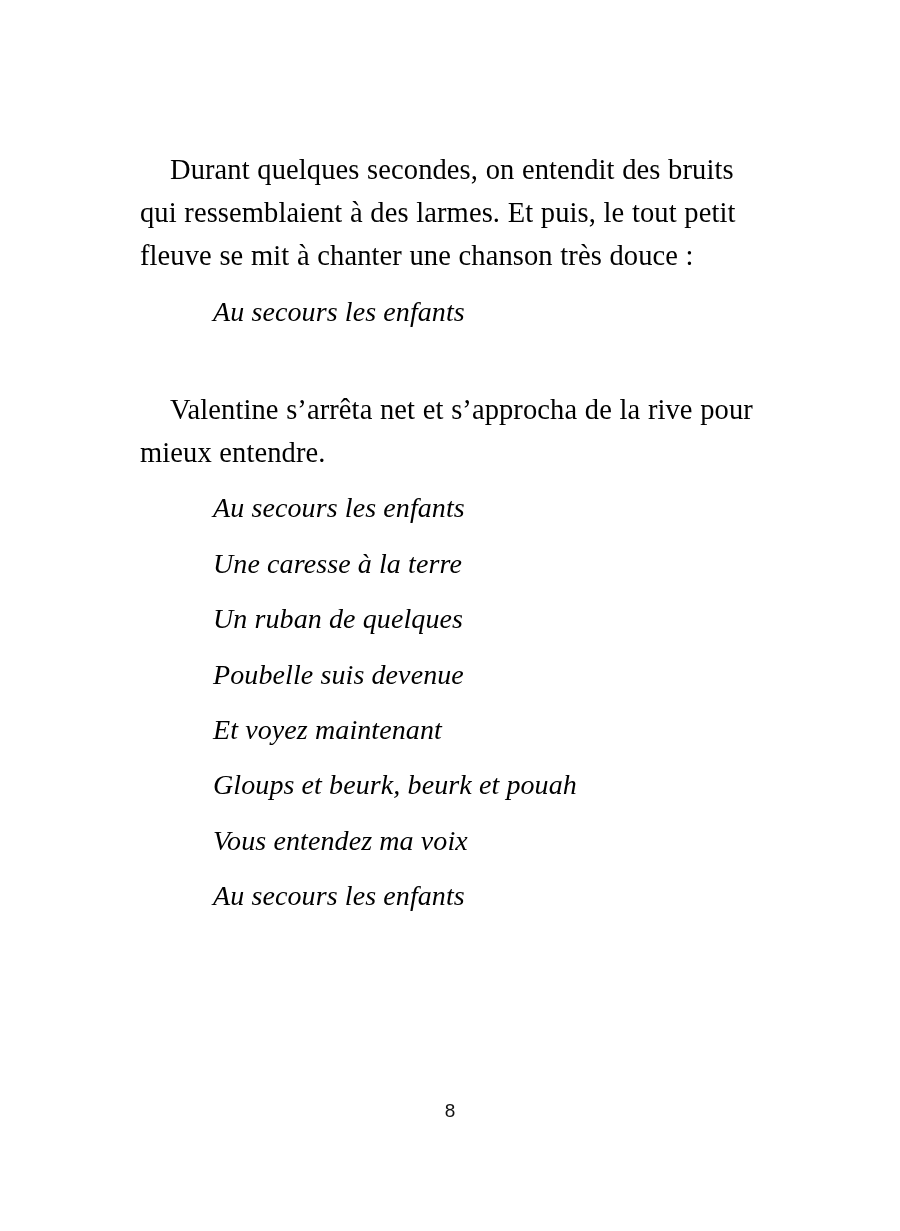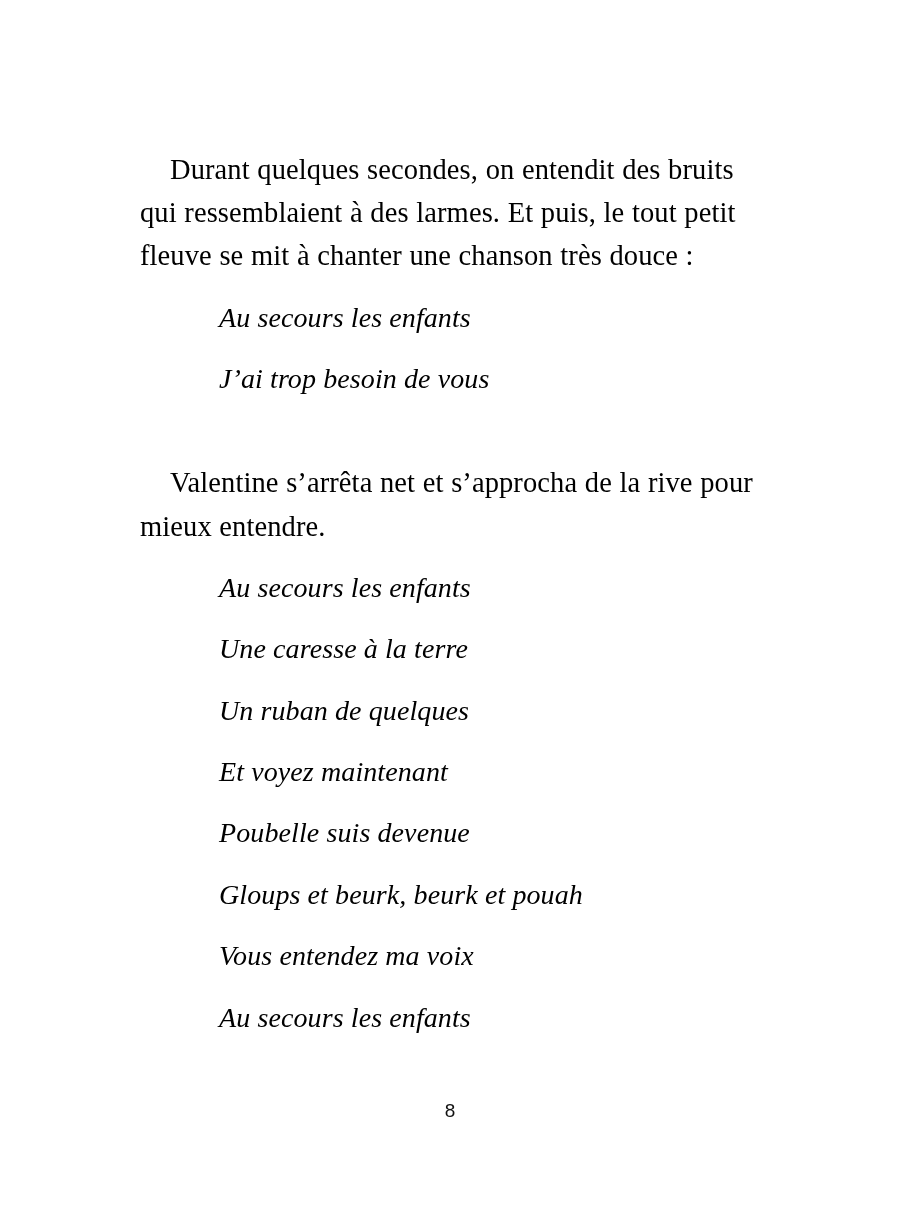--- a/index.html
+++ b/index.html
@@ -49,21 +49,21 @@
     margin: 0;
     padding: 0;
     list-style: none;
     font-style: italic;
     font-size: 28px;
     line-height: 43.4px;
     padding-left: 61px;
     letter-spacing: 0.1px;
   }
   .verse li {
-    margin: 18px;
+    margin: 12px;
     padding: 0;
     white-space: pre;
   }
 
   .gap-line {
     height: 43px;
   }
 
   .folio {
     position: absolute;
@@ -80,33 +80,32 @@
 <body>
 
 <div class="page">
 
   <div class="textblock">
 
     <p class="para">Durant quelques secondes, on entendit des bruits qui ressemblaient à des larmes. Et puis, le tout petit fleuve se mit à chanter une chanson très douce :</p>
 
     <ul class="verse">
       <li>Au secours les enfants</li>
-      <li>J’ai trop besoin de vous</li>
     </ul>
 
     <div class="gap-line"></div>
 
     <p class="para">Valentine s’arrêta net et s’approcha de la rive pour mieux entendre.</p>
 
     <ul class="verse">
       <li>Au secours les enfants</li>
       <li>Une caresse à la terre</li>
       <li>Un ruban de quelques</li>
+      <li>Poubelle suis devenue</li>
       <li>Et voyez maintenant</li>
-      <li>Poubelle suis devenue</li>
       <li>Gloups et beurk, beurk et pouah</li>
       <li>Vous entendez ma voix</li>
       <li>Au secours les enfants</li>
     </ul>
 
   </div>
 
   <div class="folio">8</div>
 
 </div>

